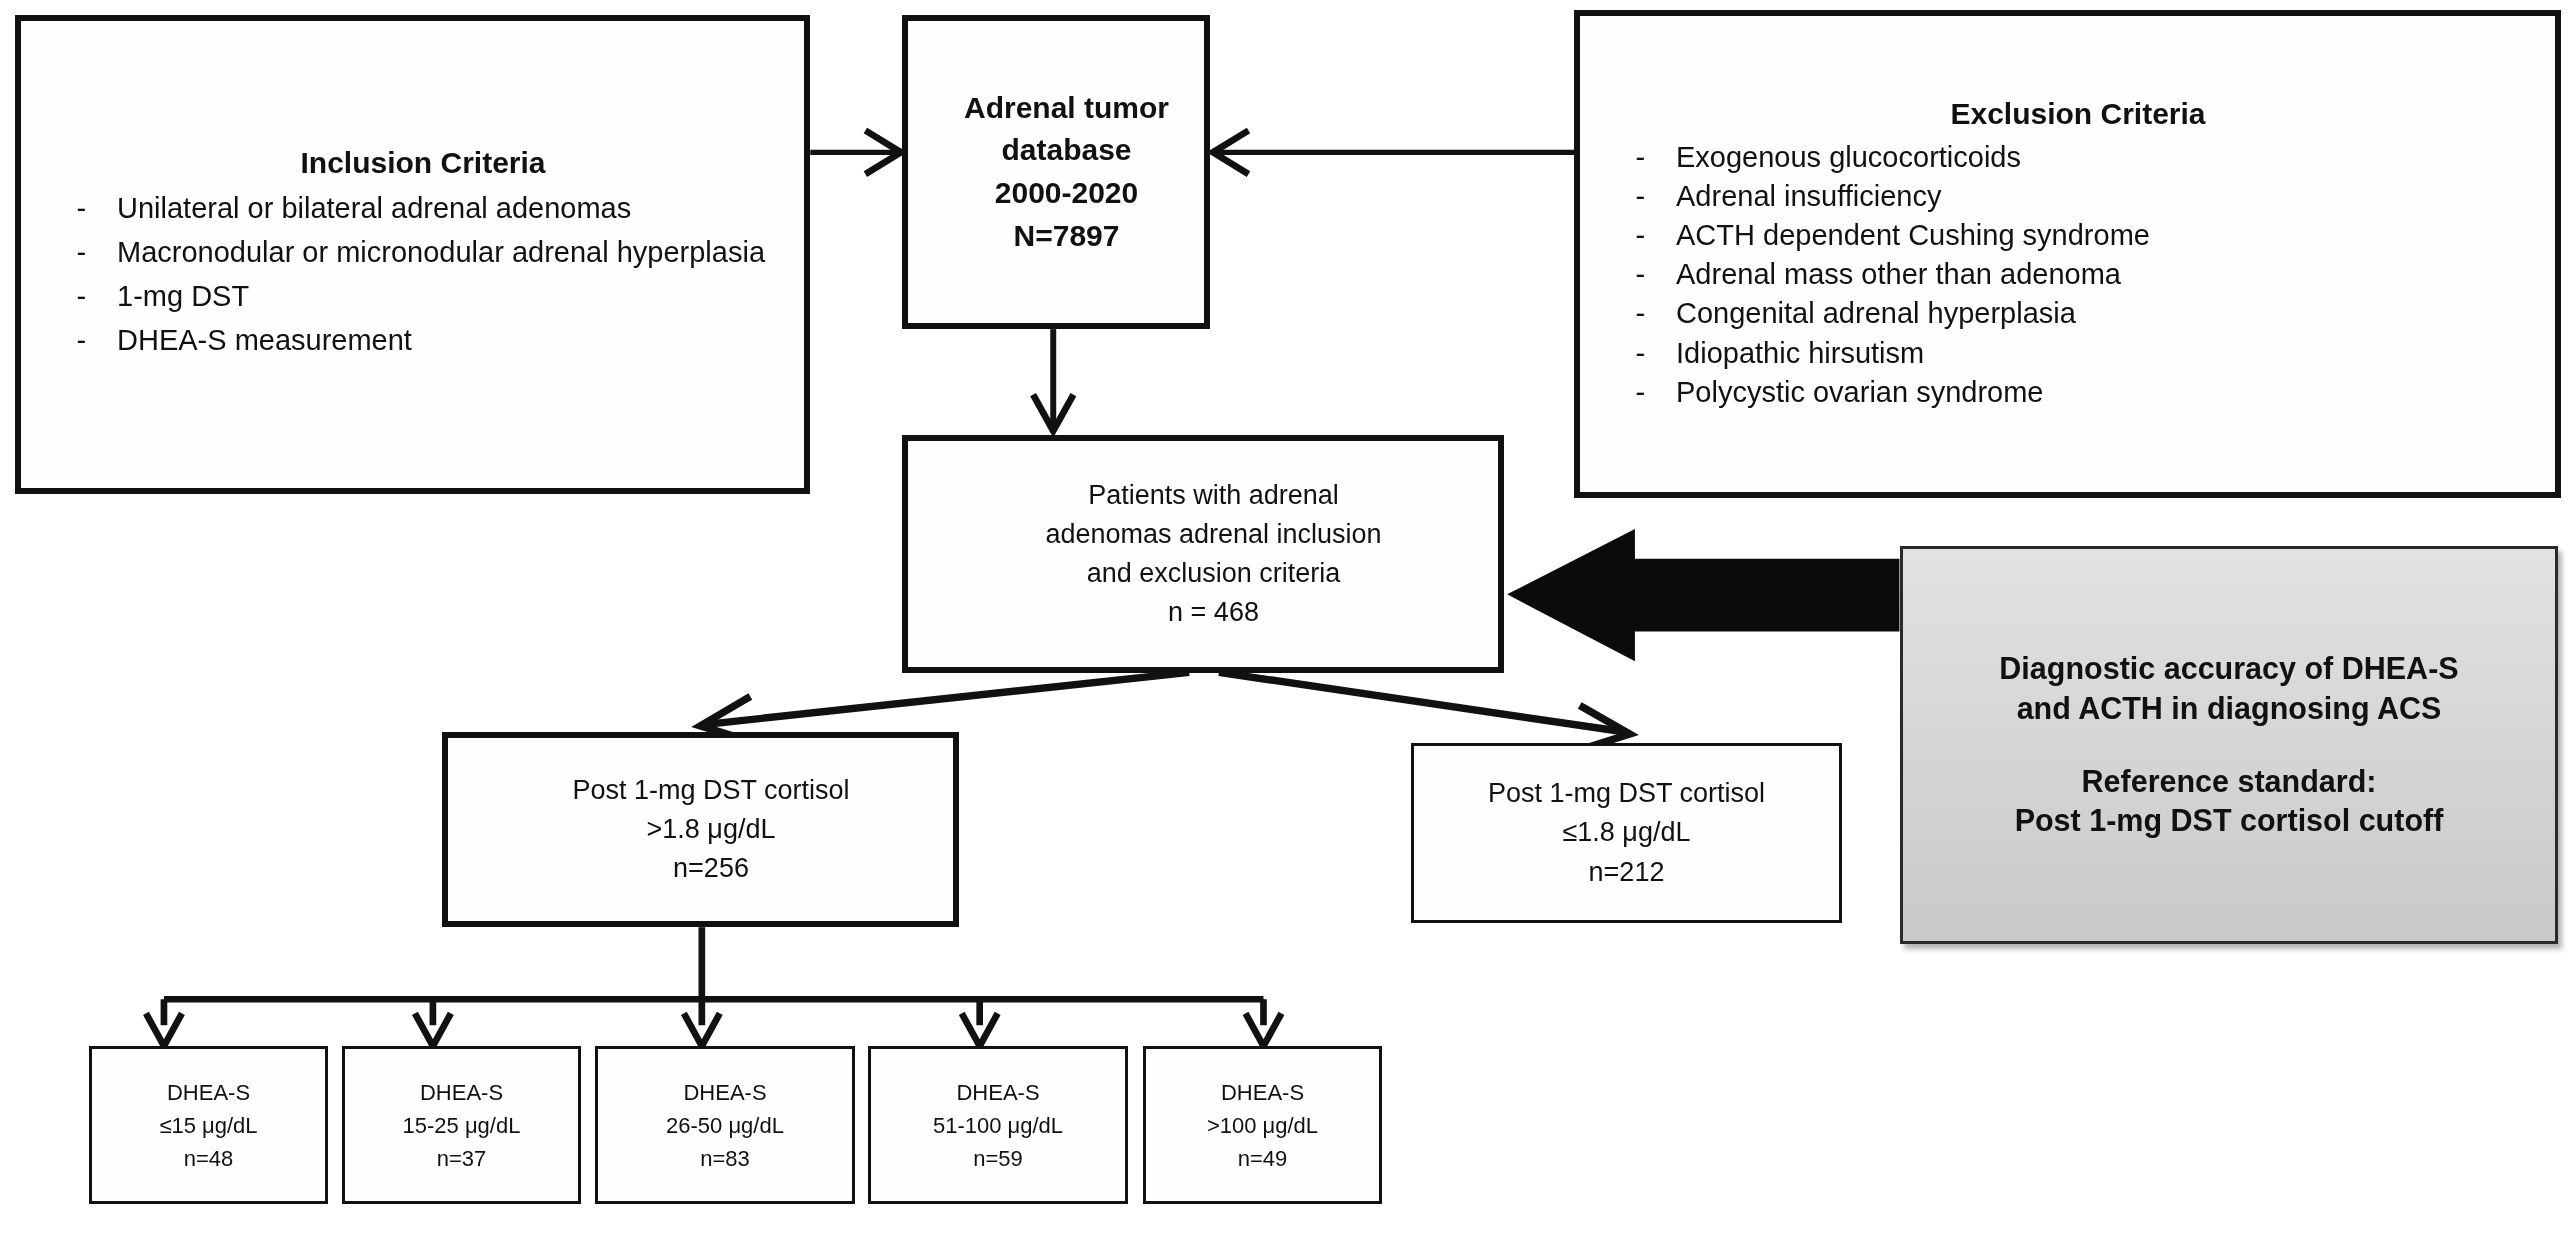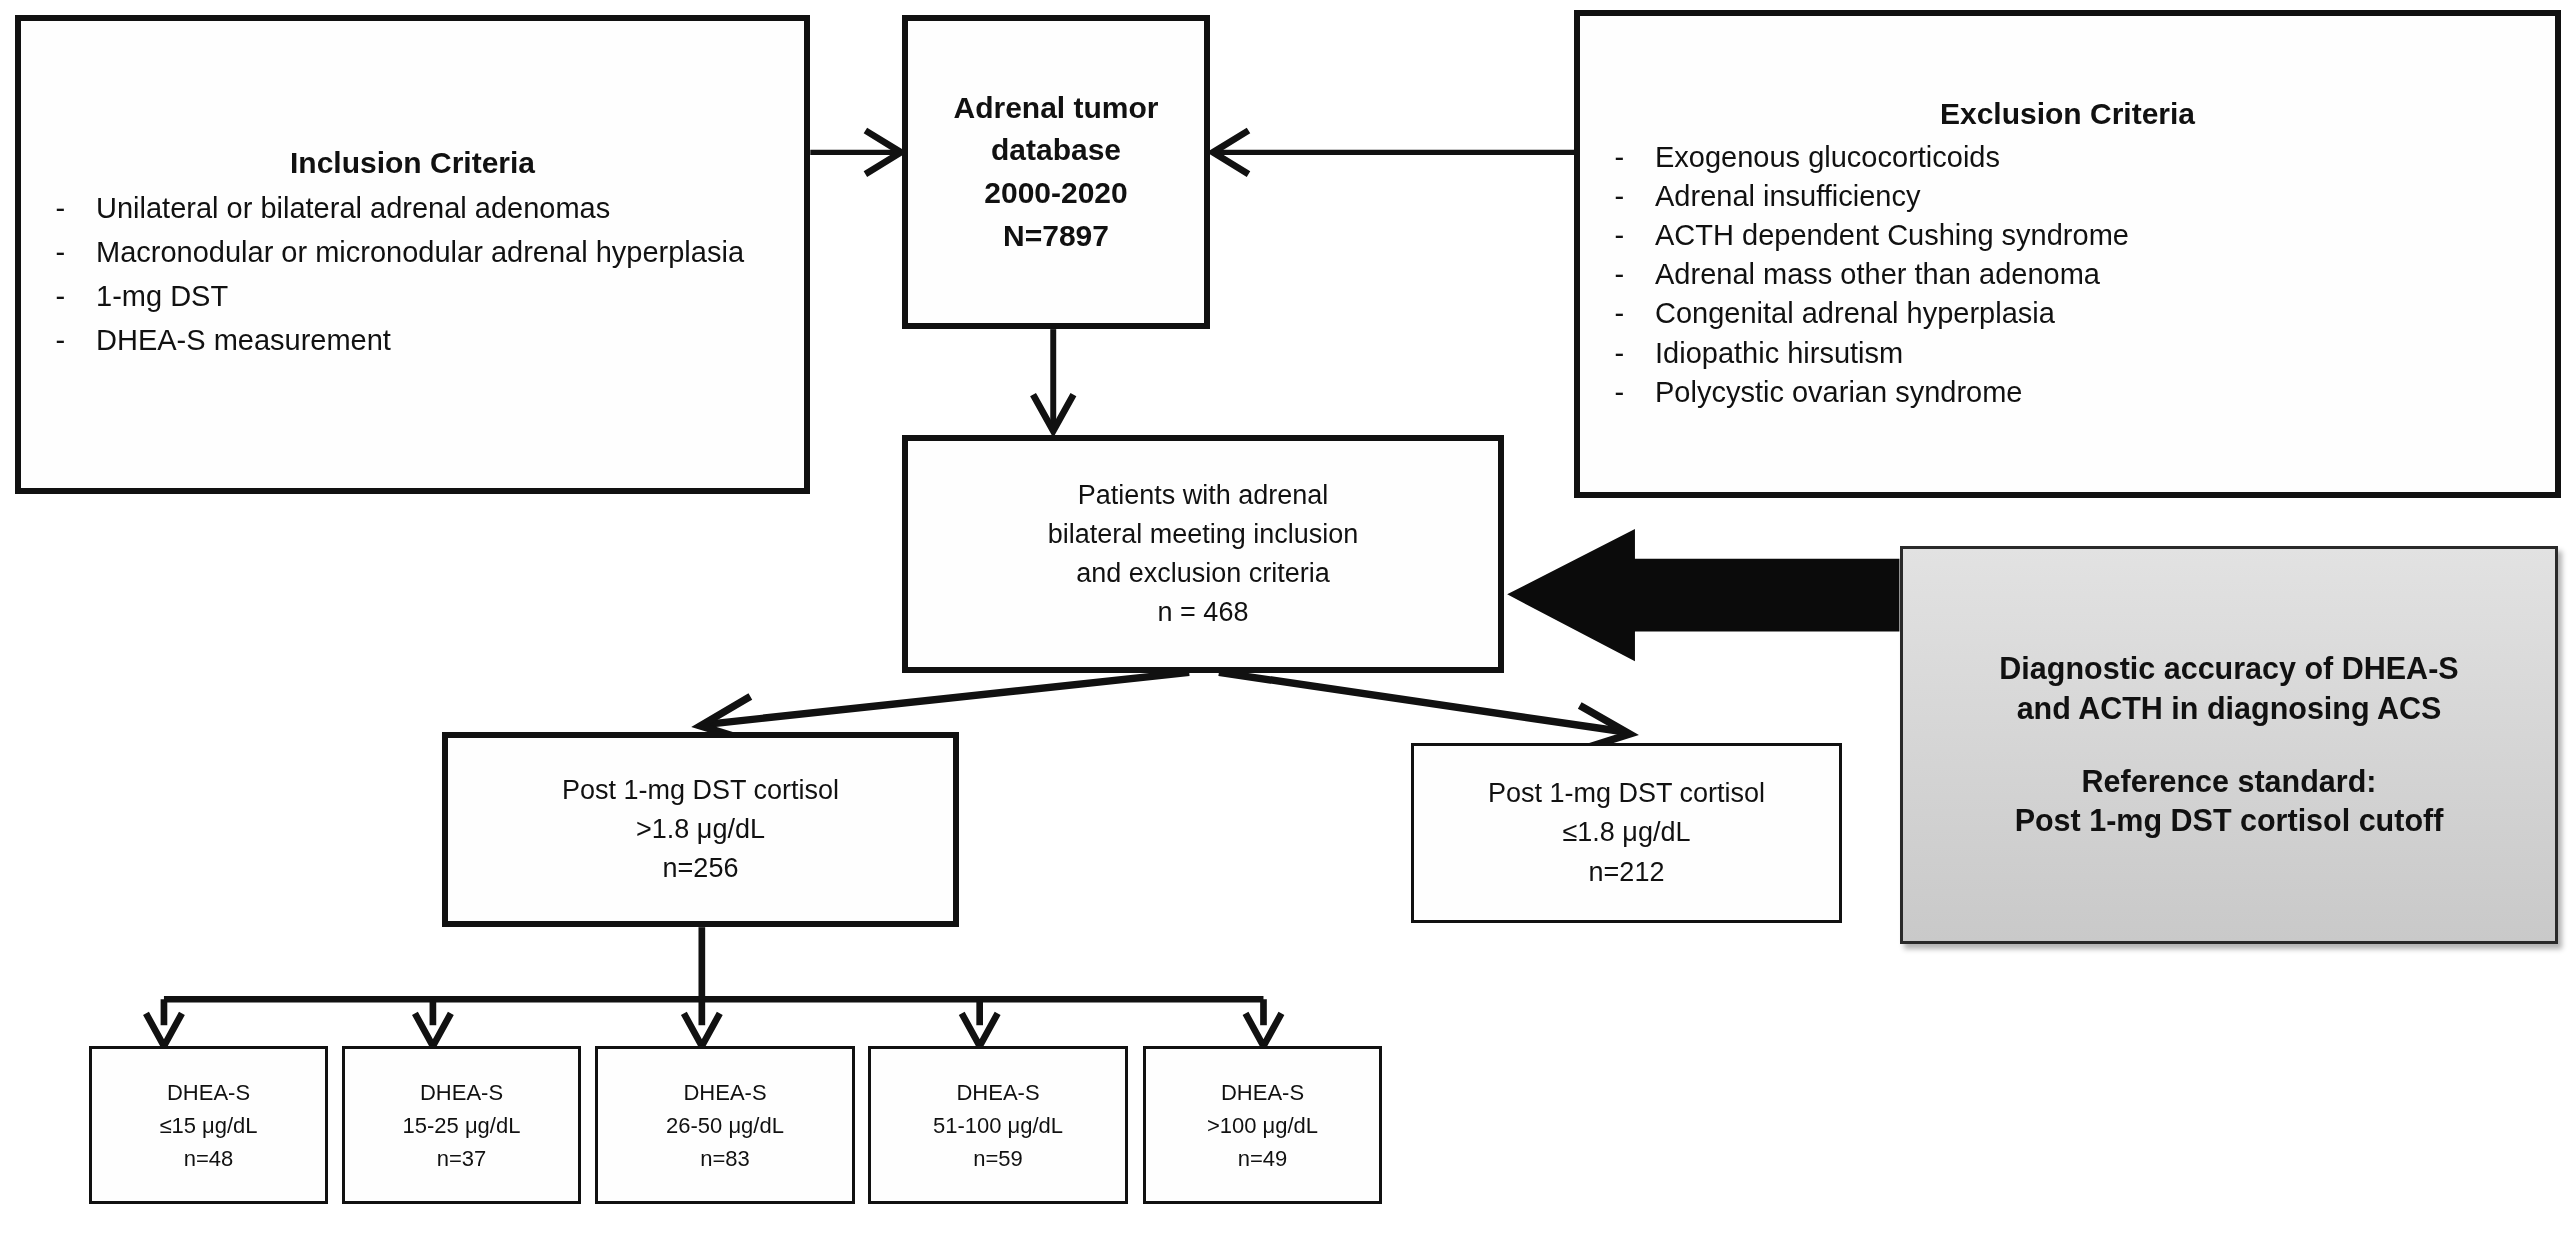--- a/index.html
+++ b/index.html
@@ -18,21 +18,21 @@
   }
   .box{
     position:absolute;
     box-sizing:border-box;
     background:#fefefe;
     border:3.7px solid #111;
     display:flex;
     flex-direction:column;
     justify-content:center;
   }
-  .box.thick{border-width:6.7px;}
+  .box.thick{border-width:6.7px;padding-left:21px;}
   .box.thin{border-width:3.7px;}
   .box.center-txt{align-items:center;text-align:center;}
 
   .title{
     font-weight:bold;
     text-align:center;
     font-size:30px;
     line-height:1.18;
     margin-bottom:7.4px;
   }
@@ -159,21 +159,21 @@
       <li>ACTH dependent Cushing syndrome</li>
       <li>Adrenal mass other than adenoma</li>
       <li>Congenital adrenal hyperplasia</li>
       <li>Idiopathic hirsutism</li>
       <li>Polycystic ovarian syndrome</li>
     </ul>
   </div>
 
   <div class="box thick center-txt small" style="left:902px;top:435px;width:602px;height:238px;align-items:center;">
     <div class="plainline">Patients with adrenal</div>
-    <div class="plainline">bilateral meeting inclusion</div>
+    <div class="plainline">adenomas adrenal inclusion</div>
     <div class="plainline">and exclusion criteria</div>
     <div class="plainline">n = 468</div>
   </div>
 
   <div class="graybox" style="left:1900px;top:546px;width:658px;height:398px;">
     <div class="plainline">Diagnostic accuracy of DHEA-S</div>
     <div class="plainline">and ACTH in diagnosing ACS</div>
     <div class="gap"></div>
     <div class="plainline">Reference standard:</div>
     <div class="plainline">Post 1-mg DST cortisol cutoff</div>

